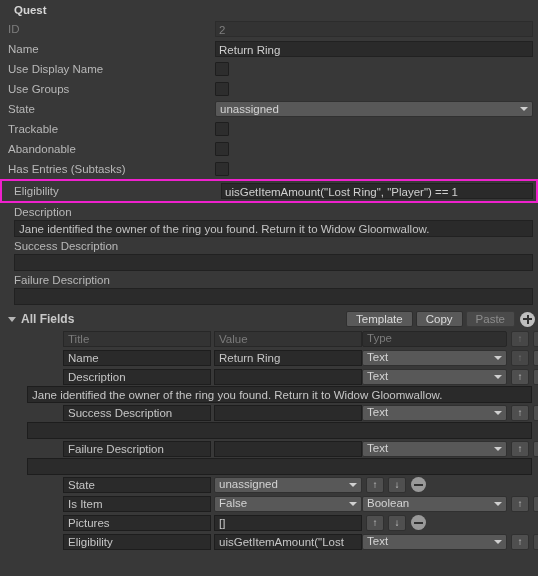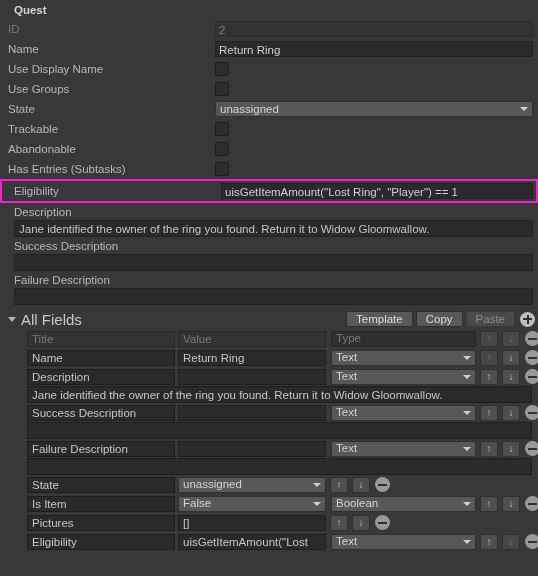--- a/index.html
+++ b/index.html
@@ -74,21 +74,21 @@
 
   
   .foldout-bar{
     display:flex;align-items:center;
     height:20px;padding:0 3px 0 8px;margin-top:4px;
   }
   .foldout-tri{
     width:0;height:0;border-left:4.5px solid transparent;border-right:4.5px solid transparent;
     border-top:5px solid #b5b5b5;margin-right:5px;
   }
-  .foldout-label{color:#c8c8c8;font-size:15px;flex:1;}
+  .foldout-label{color:#c8c8c8;font-size:12px;flex:1;font-weight:bold;}
   .btn{
     height:16px;line-height:15px;
     background:#595959;border:1px solid #2f2f2f;border-radius:2px;
     color:#dcdcdc;font-size:11.5px;text-align:center;
     padding:0 9px;margin-left:3px;box-sizing:border-box;
     white-space:nowrap;
   }
   .btn.disabled{color:#8c8c8c;background:#4a4a4a;border-color:#3a3a3a;}
   .circle-btn{
     width:15px;height:15px;border-radius:50%;
@@ -107,38 +107,37 @@
 
   
   .trow{
     display:flex;align-items:center;
     height:19px;padding-left:27px;padding-right:3px;
   }
   .cell-title{
     flex:0 0 148px;height:16px;line-height:15px;
     background:#2a2a2a;border:1px solid #1d1d1d;
     color:#c6c6c6;font-size:11.5px;padding:0 4px;box-sizing:border-box;
-    white-space:nowrap;overflow:hidden;position:relative;
+    white-space:nowrap;overflow:hidden;position:relative;margin-left:36px;
   }
   .cell-value{
     flex:0 0 148px;height:16px;line-height:15px;
     background:#2a2a2a;border:1px solid #1d1d1d;
     color:#c6c6c6;font-size:11.5px;padding:0 4px;box-sizing:border-box;
     margin-left:3px;white-space:nowrap;overflow:hidden;
   }
   .cell-value.popup-cell{
     background:#585858;border:1px solid #303030;border-radius:2px;
     display:flex;align-items:center;justify-content:space-between;
     color:#d3d3d3;
   }
   .cell-type{
     flex:0 0 145px;height:16px;line-height:15px;
     background:#585858;border:1px solid #303030;border-radius:2px;
     color:#d3d3d3;font-size:11.5px;padding:0 4px;box-sizing:border-box;
-    margin-left:5px;
     display:flex;align-items:center;justify-content:space-between;
     white-space:nowrap;overflow:hidden;
   }
   .cell-type.placeholder{
     background:#2f2f2f;border-color:#262626;color:#7b7b7b;
     justify-content:flex-start;
   }
   .cell-title.placeholder,.cell-value.placeholder{
     background:#333333;border-color:#272727;color:#7b7b7b;
   }

